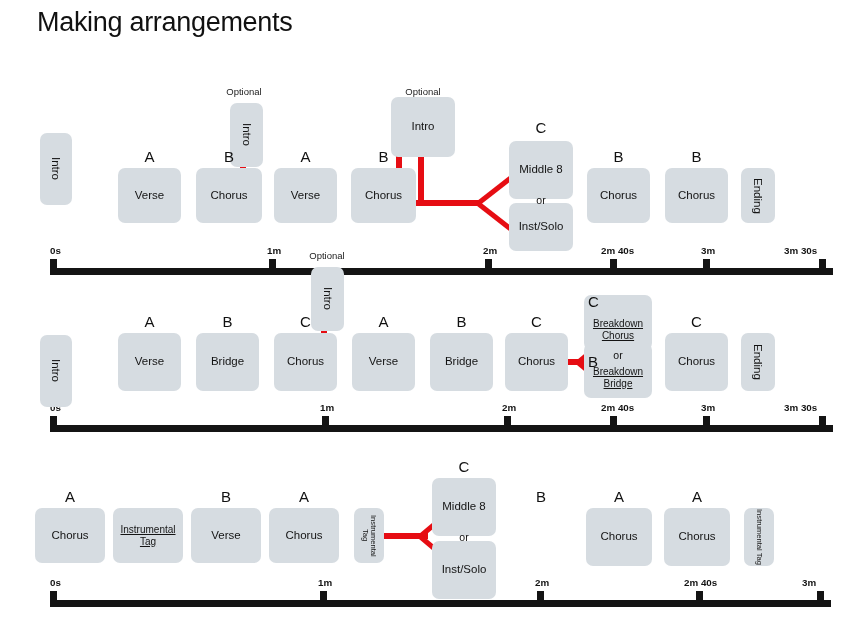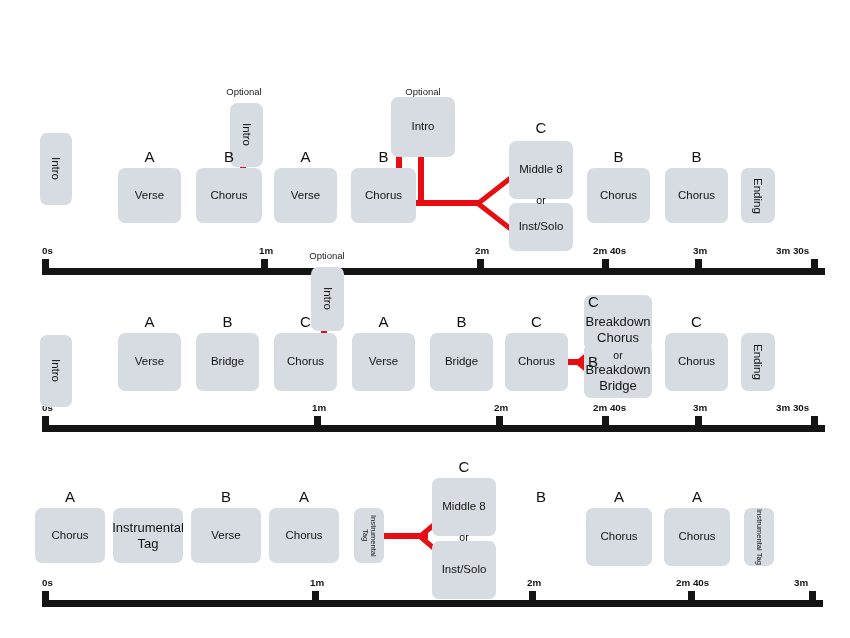--- a/index.html
+++ b/index.html
@@ -55,21 +55,21 @@
     color:#141414;
     line-height:1.18;
     z-index:3;
   }
   .box.vert{
     writing-mode:vertical-rl;
     text-orientation:mixed;
     font-size:11.5px;
     line-height:1.1;
   }
-  .box.small{font-size:13px;}
+  .box.small{font-size:10px;text-decoration:underline;}
   .box.tiny{font-size:7.6px;}
 
   
   .letter{
     position:absolute;
     font-size:15px;
     color:#111;
     text-align:center;
     z-index:4;
     white-space:nowrap;
@@ -102,21 +102,21 @@
   .red-h{height:5px;}
   .red-d{
     position:absolute;
     height:5px;
     background:#e60d13;
     transform-origin:0 50%;
     z-index:2;
   }
 
   
-  .timeline{position:absolute;left:4px;width:778px;height:30px;}
+  .timeline{position:absolute;left:12px;width:778px;height:30px;}
   .tl-bar{
     position:absolute;
     left:41px;
     height:7px;
     background:#141414;
     top:13px;
   }
   .tl-tick{
     position:absolute;
     width:7px;height:16px;
@@ -130,20 +130,21 @@
     color:#141414;
     top:-10px;
     white-space:nowrap;
   }
 </style>
 </head>
 <body>
 
 <div class="page">
 
+  <div class="title">Making arrangements</div>
 
 
   <div class="row" id="row-1">
 
     <div class="optional" style="left:214px;top:46px;width:60px;">Optional</div>
     <div class="box vert" style="left:230px;top:63px;width:33px;height:64px;">Intro</div>
     <div class="red red-v" style="left:240px;top:120px;width:6px;height:16px;"></div>
 
     <div class="optional" style="left:393px;top:46px;width:60px;">Optional</div>
     <div class="box" style="left:391px;top:57px;width:64px;height:60px;">Intro</div>

